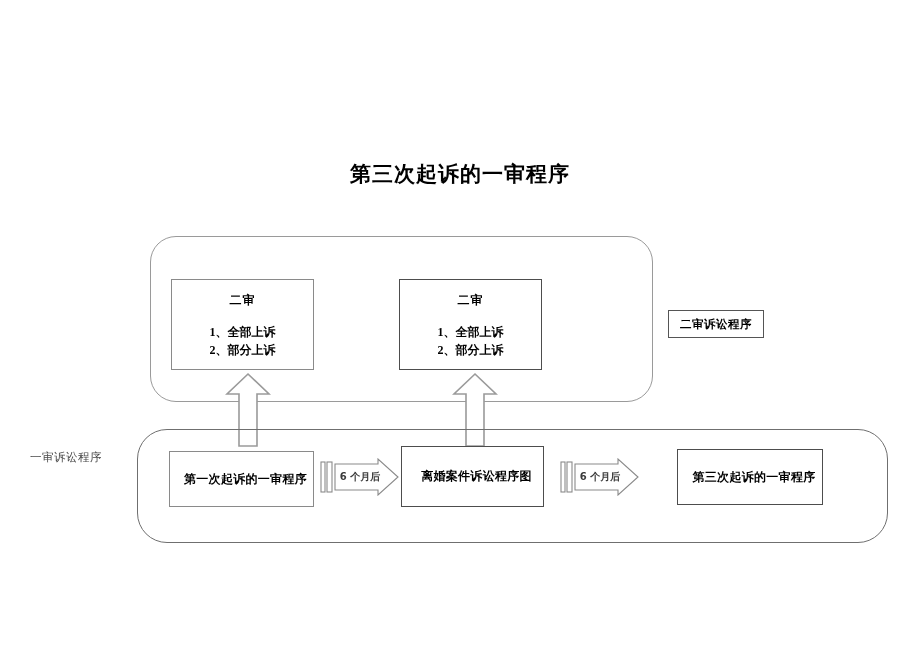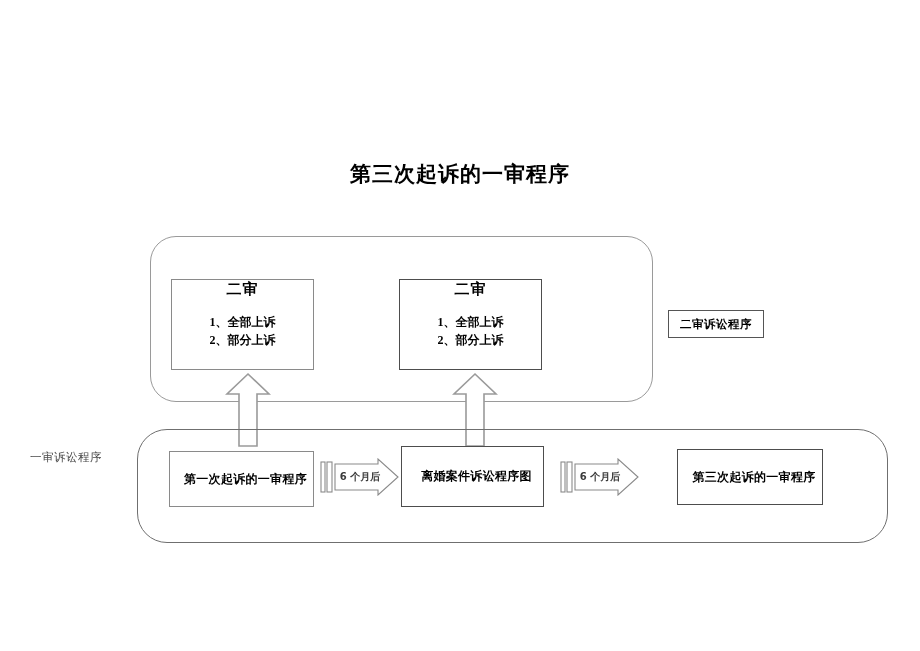--- a/index.html
+++ b/index.html
@@ -63,23 +63,24 @@
     background: #ffffff;
     border: 1px solid #8a8a8a;
     display: flex;
     flex-direction: column;
     align-items: center;
     justify-content: flex-start;
   }
   .pbox.strong { border: 1px solid #4d4d4d; }
 
   .pbox-title {
-    font-size: 15px;
+    font-size: 12px;
     font-weight: bold;
     letter-spacing: 1px;
+    margin-top: 12px;
     font-family: Liberation Sans, sans-serif;
   }
   .pbox-list {
     margin-top: 14px;
     font-size: 12px;
     font-weight: bold;
     line-height: 1.5;
     text-align: right;
     font-family: Liberation Serif, serif;
   }

